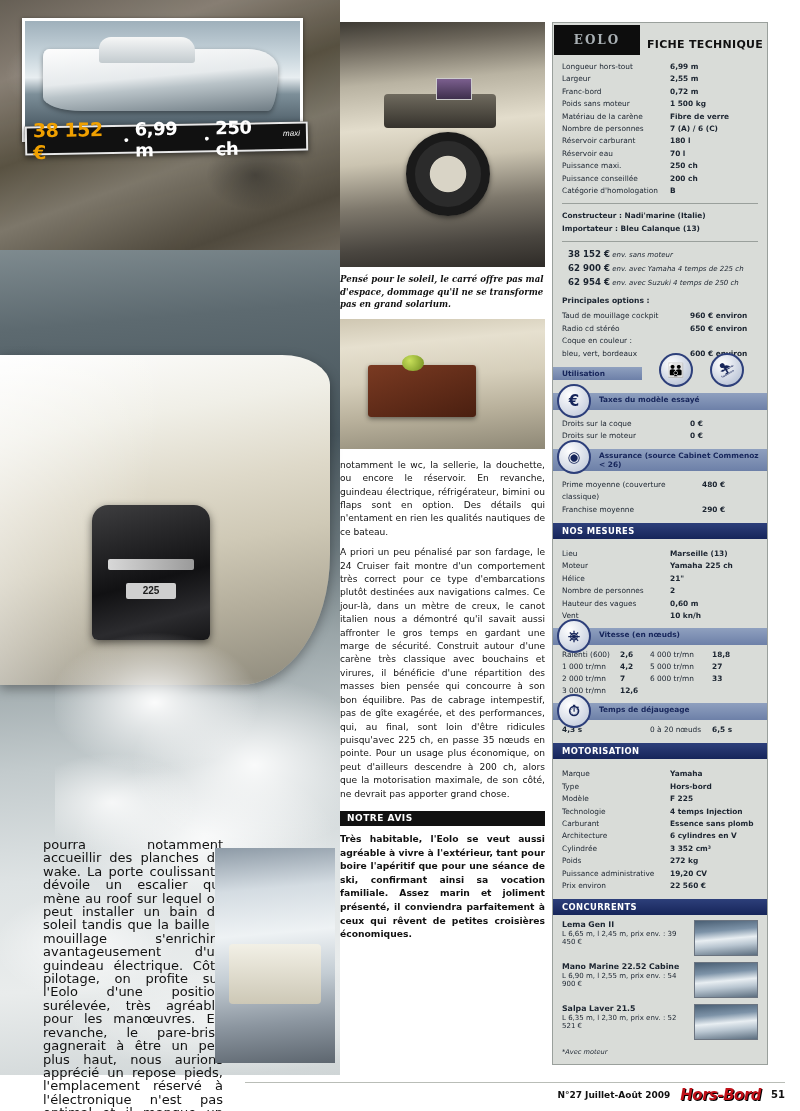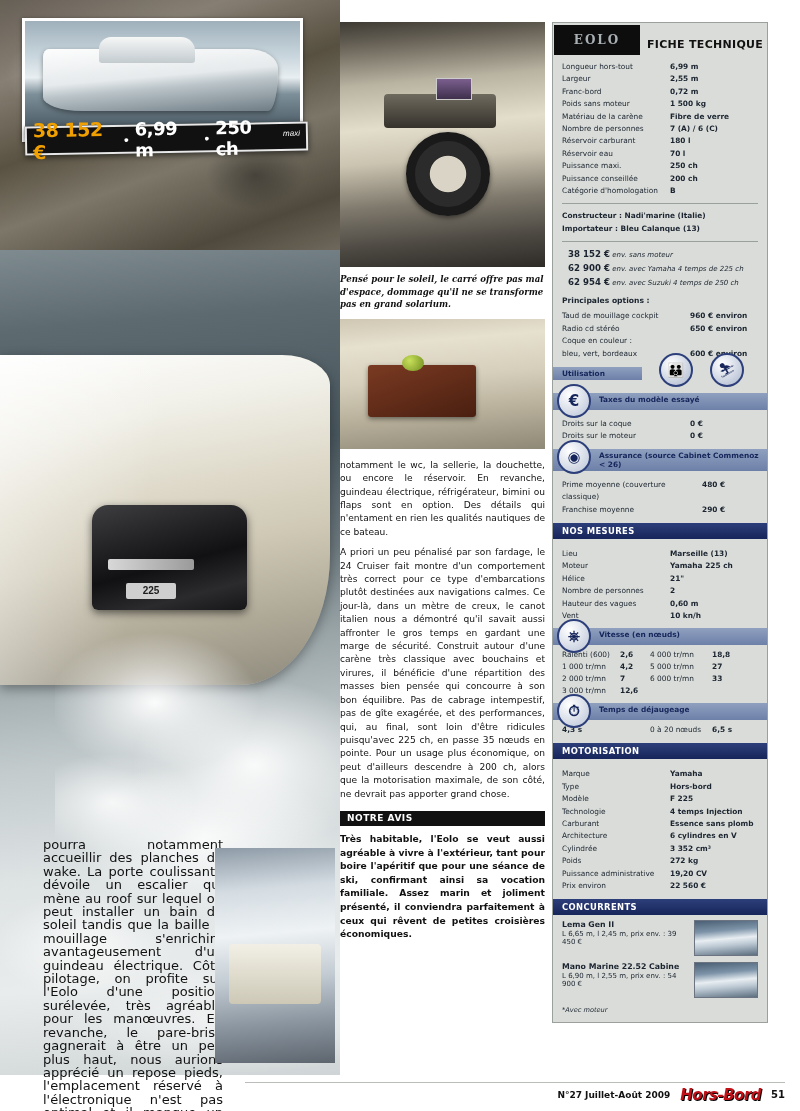--- a/index.html
+++ b/index.html
@@ -57,25 +57,24 @@
     background:linear-gradient(170deg,#fefefe 0%,#f0efe7 22%,#ded9c9 42%,#cfc9b6 58%,#b4ae9c 76%,#8d897b 100%);
     border-radius:0 48px 90px 0/0 30px 130px 0;
     box-shadow:0 4px 12px rgba(0,0,0,.35);
   }
   .big-boat:after{
     content:"";position:absolute;inset:0;
     background:linear-gradient(100deg,rgba(255,255,255,.5),rgba(255,255,255,0) 45%);
     border-radius:inherit;
   }
   .engine{
-    position:absolute;left:92px;top:505px;width:118px;height:105px;
+    position:absolute;left:92px;top:505px;width:118px;height:135px;
     background:linear-gradient(165deg,#3e3e40 0%,#252527 30%,#111113 55%,#2b2b2e 80%,#161618 100%);
     border-radius:16px 16px 6px 6px;
     box-shadow:0 3px 9px rgba(0,0,0,.55);
-    padding-left:37px;
   }
   .engine .badge{
     position:absolute;left:16px;top:54px;width:86px;height:11px;
     background:linear-gradient(90deg,#d8d8d8,#9a9a9a);border-radius:2px;
   }
   .engine .num{
     position:absolute;left:34px;top:78px;width:50px;height:16px;
     background:#cfcfcf;border-radius:2px;
     font-size:10px;font-weight:bold;color:#1c1c1c;text-align:center;line-height:16px;
   }
@@ -561,20 +560,27 @@
       </div>
       <div class="thumb"></div>
     </div>
     <div class="conc">
       <div class="txt">
         <div class="nm">Mano Marine 22.52 Cabine</div>
         <div class="dt">L 6,90 m, l 2,55 m, prix env. : 54 900 €</div>
       </div>
       <div class="thumb"></div>
     </div>
+    <div class="conc">
+      <div class="txt">
+        <div class="nm">Salpa Laver 21.5</div>
+        <div class="dt">L 6,35 m, l 2,30 m, prix env. : 52 521 €</div>
+      </div>
+      <div class="thumb"></div>
+    </div>
     <div class="footnote">*Avec moteur</div>
   </div>
 
   <div class="footer">
     <span class="issue">N°27 Juillet-Août 2009</span>
     <span class="logo">Hors-Bord</span>
     <span class="pg">51</span>
   </div>
 
 </div>

